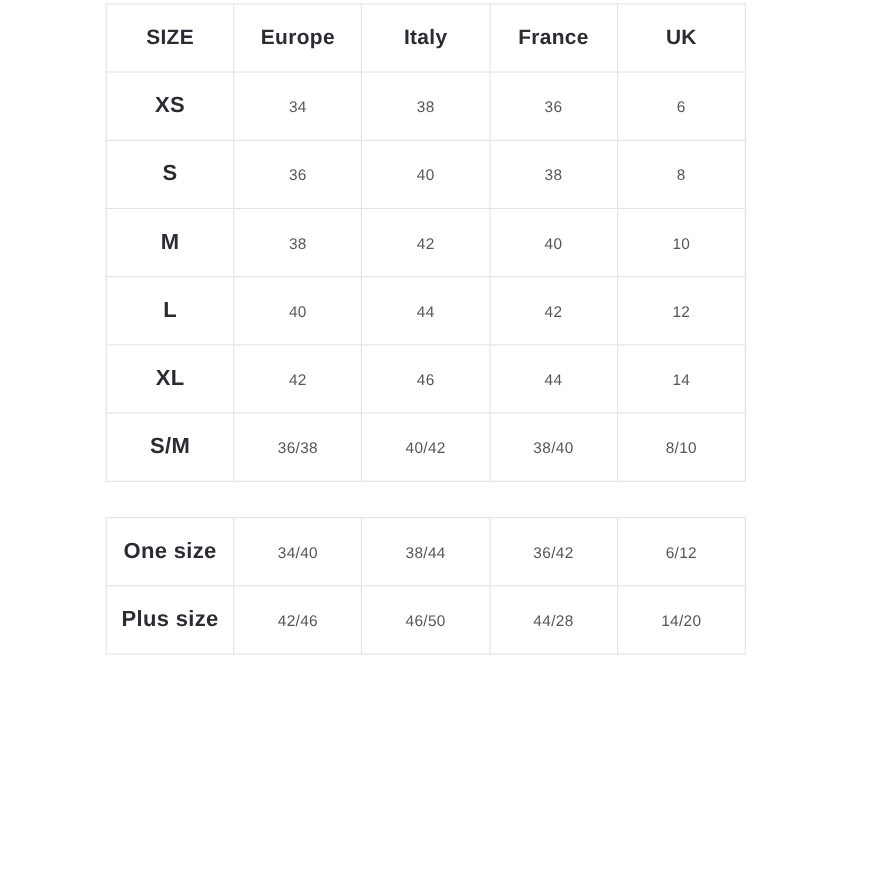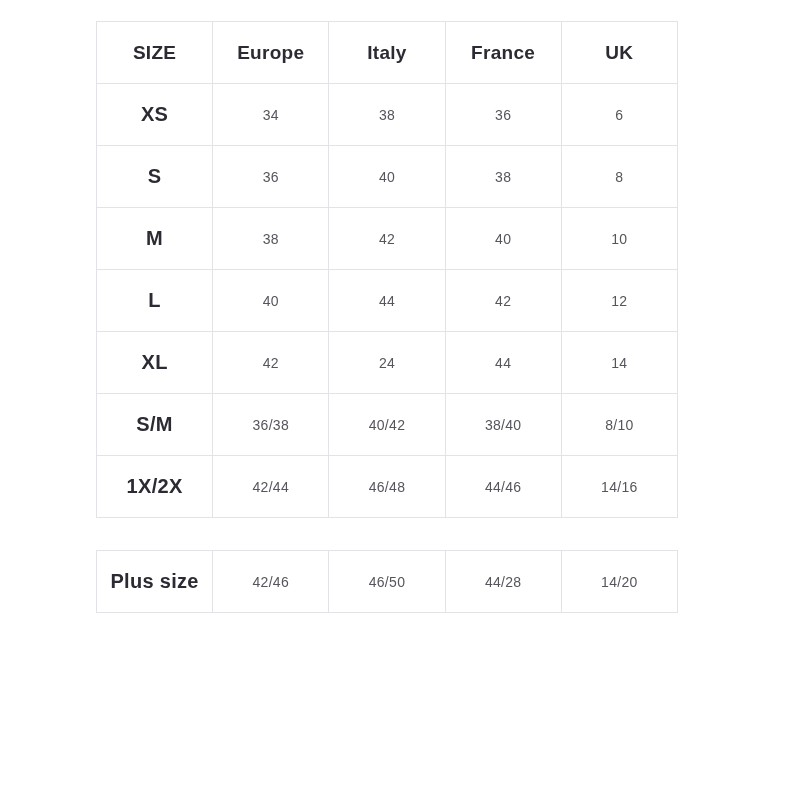--- a/index.html
+++ b/index.html
@@ -16,21 +16,21 @@
     overflow: hidden;
   }
   .page {
     position: relative;
     width: 800px; height: 800px;
     background: var(--bg);
   }
   .table-wrap {
     position: absolute;
     left: 96px;
-    top: 21px;
+    top: 3px;
     width: 556px;
   }
   table {
     width: 582px;
     border-collapse: collapse;
     table-layout: fixed;
     background: var(--bg);
   }
   th, td {
     border: 1px solid var(--border-color);
@@ -100,43 +100,43 @@
           <tr>
             <th>L</th>
             <td>40</td>
             <td>44</td>
             <td>42</td>
             <td>12</td>
           </tr>
           <tr>
             <th>XL</th>
             <td>42</td>
-            <td>24</td>
+            <td>46</td>
             <td>44</td>
             <td>14</td>
           </tr>
           <tr>
             <th>S/M</th>
             <td>36/38</td>
             <td>40/42</td>
             <td>38/40</td>
             <td>8/10</td>
           </tr>
-          <tr>
-            <th>1X/2X</th>
-            <td>42/44</td>
-            <td>46/48</td>
-            <td>44/46</td>
-            <td>14/16</td>
-          </tr>
         </tbody>
     </table>
 
     <table class="secondary-table">
       <tbody>
+          <tr>
+            <th>One size</th>
+            <td>34/40</td>
+            <td>38/44</td>
+            <td>36/42</td>
+            <td>6/12</td>
+          </tr>
           <tr>
             <th>Plus size</th>
             <td>42/46</td>
             <td>46/50</td>
             <td>44/28</td>
             <td>14/20</td>
           </tr>
         </tbody>
     </table>
 

